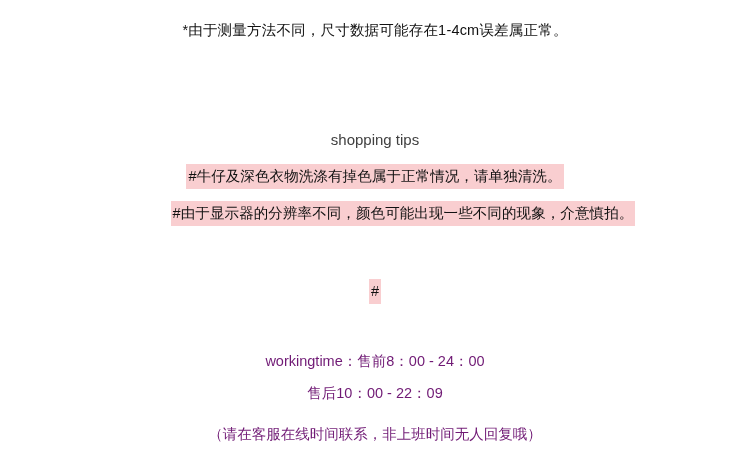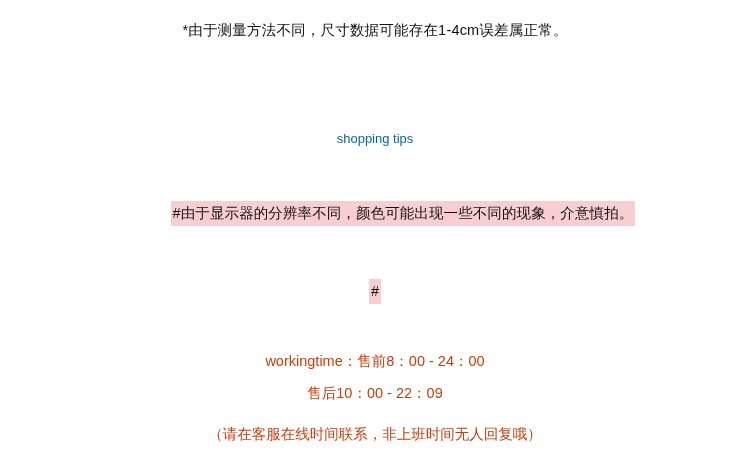--- a/index.html
+++ b/index.html
@@ -27,22 +27,22 @@
     text-align: center;
     font-size: 14.5px;
     color: #111111;
     letter-spacing: 0.2px;
   }
   .tips-title {
     position: absolute;
     left: 0;
     width: 750px;
     text-align: center;
-    font-size: 13px;
-    color: #0369a1;
+    font-size: 15px;
+    color: #404040;
   }
   .hl-row {
     position: absolute;
     left: 0;
     width: 750px;
     text-align: center;
   }
   .hl {
     display: inline-block;
     background: #f9ced0;
@@ -51,32 +51,35 @@
     line-height: 20px;
     padding: 2px 2px 3px 2px;
     letter-spacing: 0.1px;
   }
   .work-line {
     position: absolute;
     left: 0;
     width: 750px;
     text-align: center;
     font-size: 14.5px;
-    color: #c2410c;
+    color: #701a75;
   }
 </style>
 </head>
 <body>
 
 <div class="page">
 
   <div class="note-line" style="top:21px;">*由于测量方法不同，尺寸数据可能存在1-4cm误差属正常。</div>
 
   <div class="tips-title" style="top:131px;">shopping tips</div>
 
+  <div class="hl-row" style="top:164px;">
+    <span class="hl">#牛仔及深色衣物洗涤有掉色属于正常情况，请单独清洗。</span>
+  </div>
 
   <div class="hl-row" style="top:201px;margin-left:28px;">
     <span class="hl">#由于显示器的分辨率不同，颜色可能出现一些不同的现象，介意慎拍。</span>
   </div>
 
 
   <div class="hl-row" style="top:279px;">
     <span class="hl">#</span>
   </div>
 

